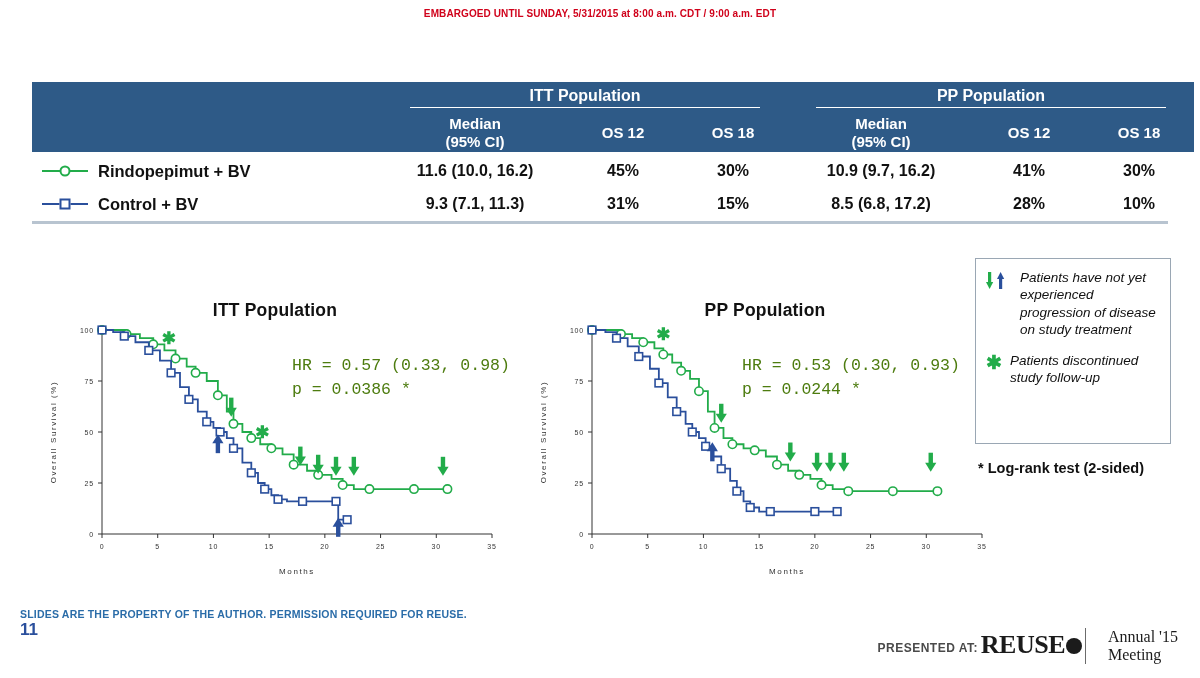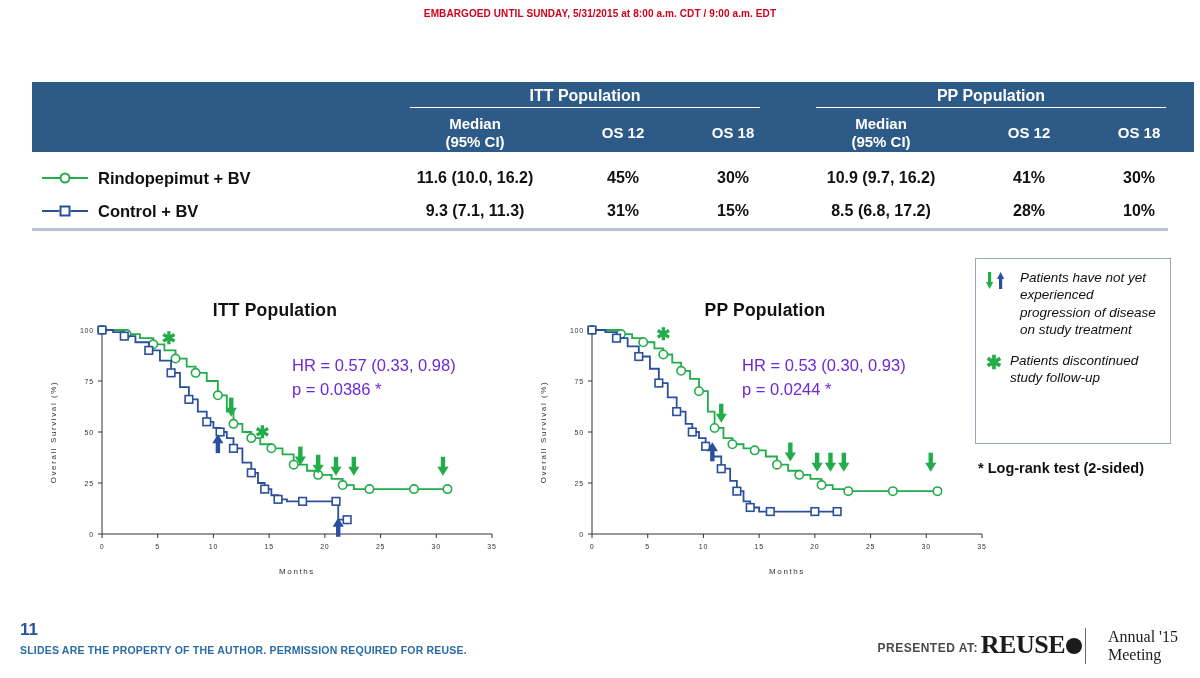--- a/index.html
+++ b/index.html
@@ -90,21 +90,21 @@
   }
   .body-row td {
     background: #ffffff;
     height: 32px;
     font-size: 16px;
     font-weight: bold;
     text-align: center;
     color: #111;
     border-bottom: 1px solid #ffffff;
   }
-  .body-row.first td { padding-top: 10px; }
+  .body-row.first td { padding-top: 3px; }
   .legend-cell {
     text-align: left !important;
     padding-left: 10px !important;
     font-weight: bold;
   }
   .legend-inner {
     display: flex;
     align-items: center;
     gap: 10px;
   }
@@ -158,22 +158,23 @@
     text-align: center;
     font-size: 17.5px;
     font-weight: bold;
     color: #111;
     letter-spacing: 0.2px;
   }
   .chart svg { position: absolute; left: 0; top: 0; }
   .hr-text {
     position: absolute;
     font-size: 16.5px;
-    color: #6d28d9;
+    color: #4d7c0f;
     line-height: 1.45;
+    font-family: Liberation Mono, monospace;
   }
   #chart-itt .hr-text { left: 252px; top: 62px; }
   #chart-pp  .hr-text { left: 212px; top: 62px; }
 
   
   .side-box {
     position: absolute;
     left: 975px;
     top: 258px;
     width: 196px;
@@ -218,21 +219,21 @@
     position: absolute;
     left: 20px;
     top: 620px;
     font-size: 17px;
     font-weight: bold;
     color: #2a4f9c;
   }
   .footer-note {
     position: absolute;
     left: 20px;
-    top: 644px;
+    top: 608px;
     font-size: 10.5px;
     font-weight: bold;
     color: #2a6ca8;
     letter-spacing: 0.2px;
   }
   .presented {
     position: absolute;
     right: 222px;
     top: 641px;
     font-size: 12px;

